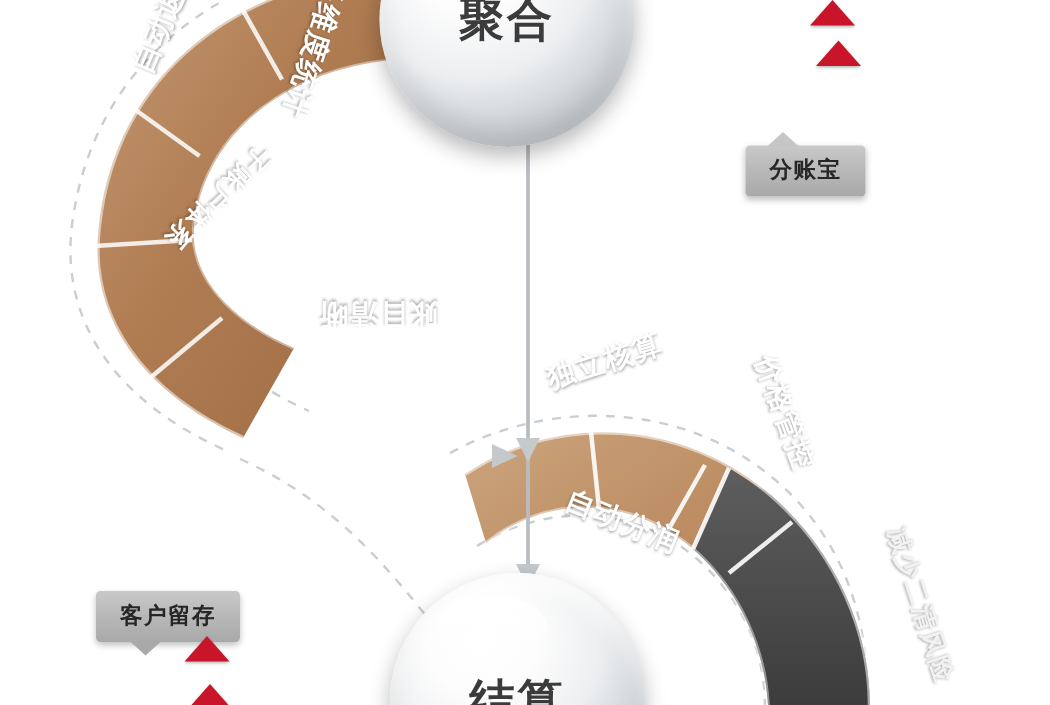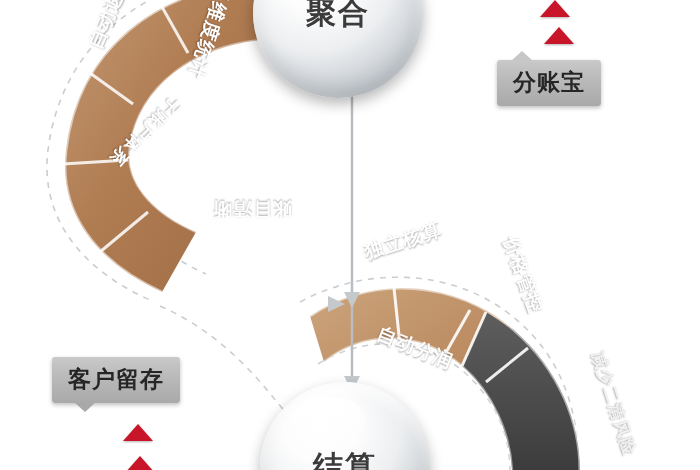--- a/index.html
+++ b/index.html
@@ -66,40 +66,41 @@
   #sphere-bottom {
     left: 260px; top: 382px;
     width: 170px; height: 170px;
   }
 
   
   .callout {
     position: absolute;
     background: linear-gradient(to bottom, #c9c9c9 0%, #b9b9b9 45%, #a9a9a9 100%);
     color: #262626;
-    font-size: 23px;
+    font-size: 15px;
     font-weight: bold;
     padding: 7px 16px 8px 16px;
     border-radius: 3px;
     box-shadow: 0 2px 4px rgba(0,0,0,0.25);
     white-space: nowrap;
     letter-spacing: 1px;
+    margin-top: 37px;
   }
   .callout .tail {
     position: absolute;
     width: 0; height: 0;
   }
   #callout-fenzhangbao { left: 497px; top: 60px; }
   #callout-fenzhangbao .tail {
     left: 14px; top: -9px;
     border-left: 11px solid transparent;
     border-right: 11px solid transparent;
     border-bottom: 10px solid #c6c6c6;
   }
-  #callout-kehuliucun { left: 52px; top: 357px; }
+  #callout-kehuliucun { left: 64px; top: 357px; }
   #callout-kehuliucun .tail {
     left: 22px; bottom: -9px;
     border-left: 11px solid transparent;
     border-right: 11px solid transparent;
     border-top: 10px solid #a9a9a9;
   }
 
   
   .tri-red {
     position: absolute;

